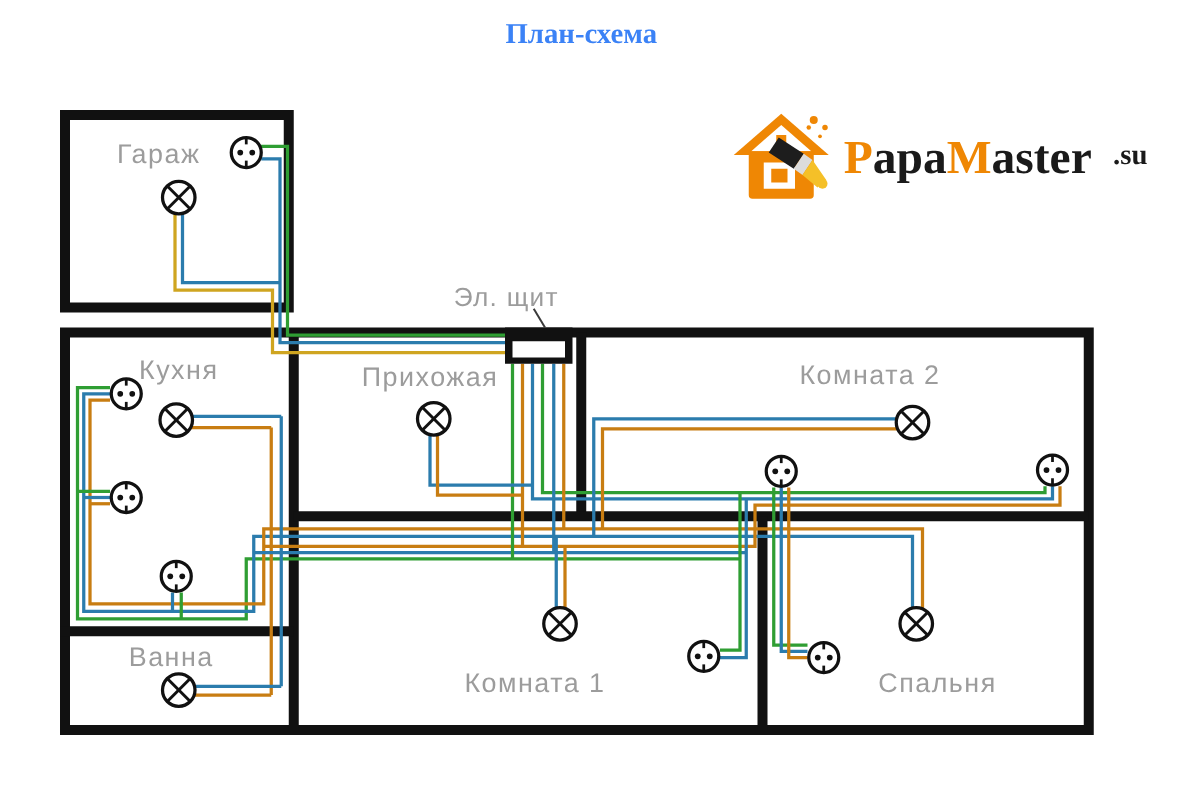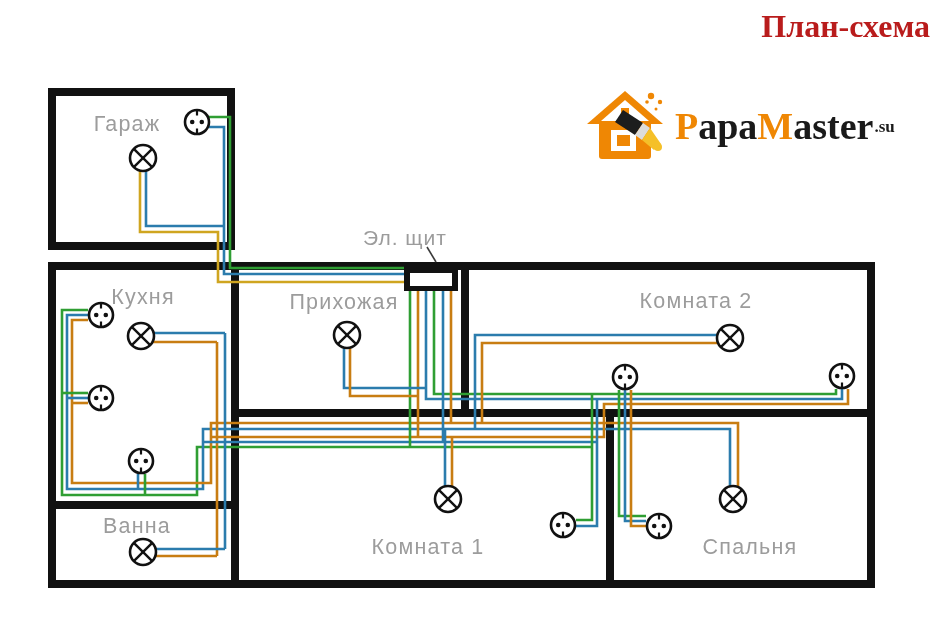--- a/index.html
+++ b/index.html
@@ -1,25 +1,25 @@
 <!DOCTYPE html>
 <html><head>
 <meta charset="utf-8">
 <style>
   html,body{margin:0;padding:0;background:#fff;}
   .stage{position:relative;width:945px;height:631px;background:#ffffff;overflow:hidden;
          font-family:"Liberation Sans",sans-serif;}
-  .title{position:absolute;top:12px;left:0;width:930px;text-align:right;
-         font-family:"Liberation Serif",serif;font-weight:bold;font-size:32px;
-         line-height:29px;color:#b91c1c;}
+  .title{position:absolute;top:12px;left:0;width:930px;text-align:center;
+         font-family:"Liberation Serif",serif;font-weight:bold;font-size:23px;
+         line-height:29px;color:#3b82f6;}
   .logo{position:absolute;left:583px;top:88px;display:flex;align-items:center;}
   .house{width:84px;height:76px;margin-right:8px;}
   .logo-text{font-family:"Liberation Serif",serif;font-weight:bold;font-size:38px;
              color:#1a1a1a;white-space:nowrap;}
-  .su{font-size:17px;position:relative;top:-7px;margin-left:1px;}
+  .su{font-size:23px;position:relative;top:-7px;margin-left:17px;}
   svg.plan{position:absolute;left:0;top:0;}
 </style>
 </head>
 <body>
 
 <div class="stage">
 
   <svg id="plan" class="plan" width="945" height="631" viewBox="0 0 945 631">
       <rect x="52" y="92" width="179" height="154" fill="none" stroke="#111111" stroke-width="8"></rect>
       <rect x="52" y="266" width="819" height="318" fill="none" stroke="#111111" stroke-width="8"></rect>

